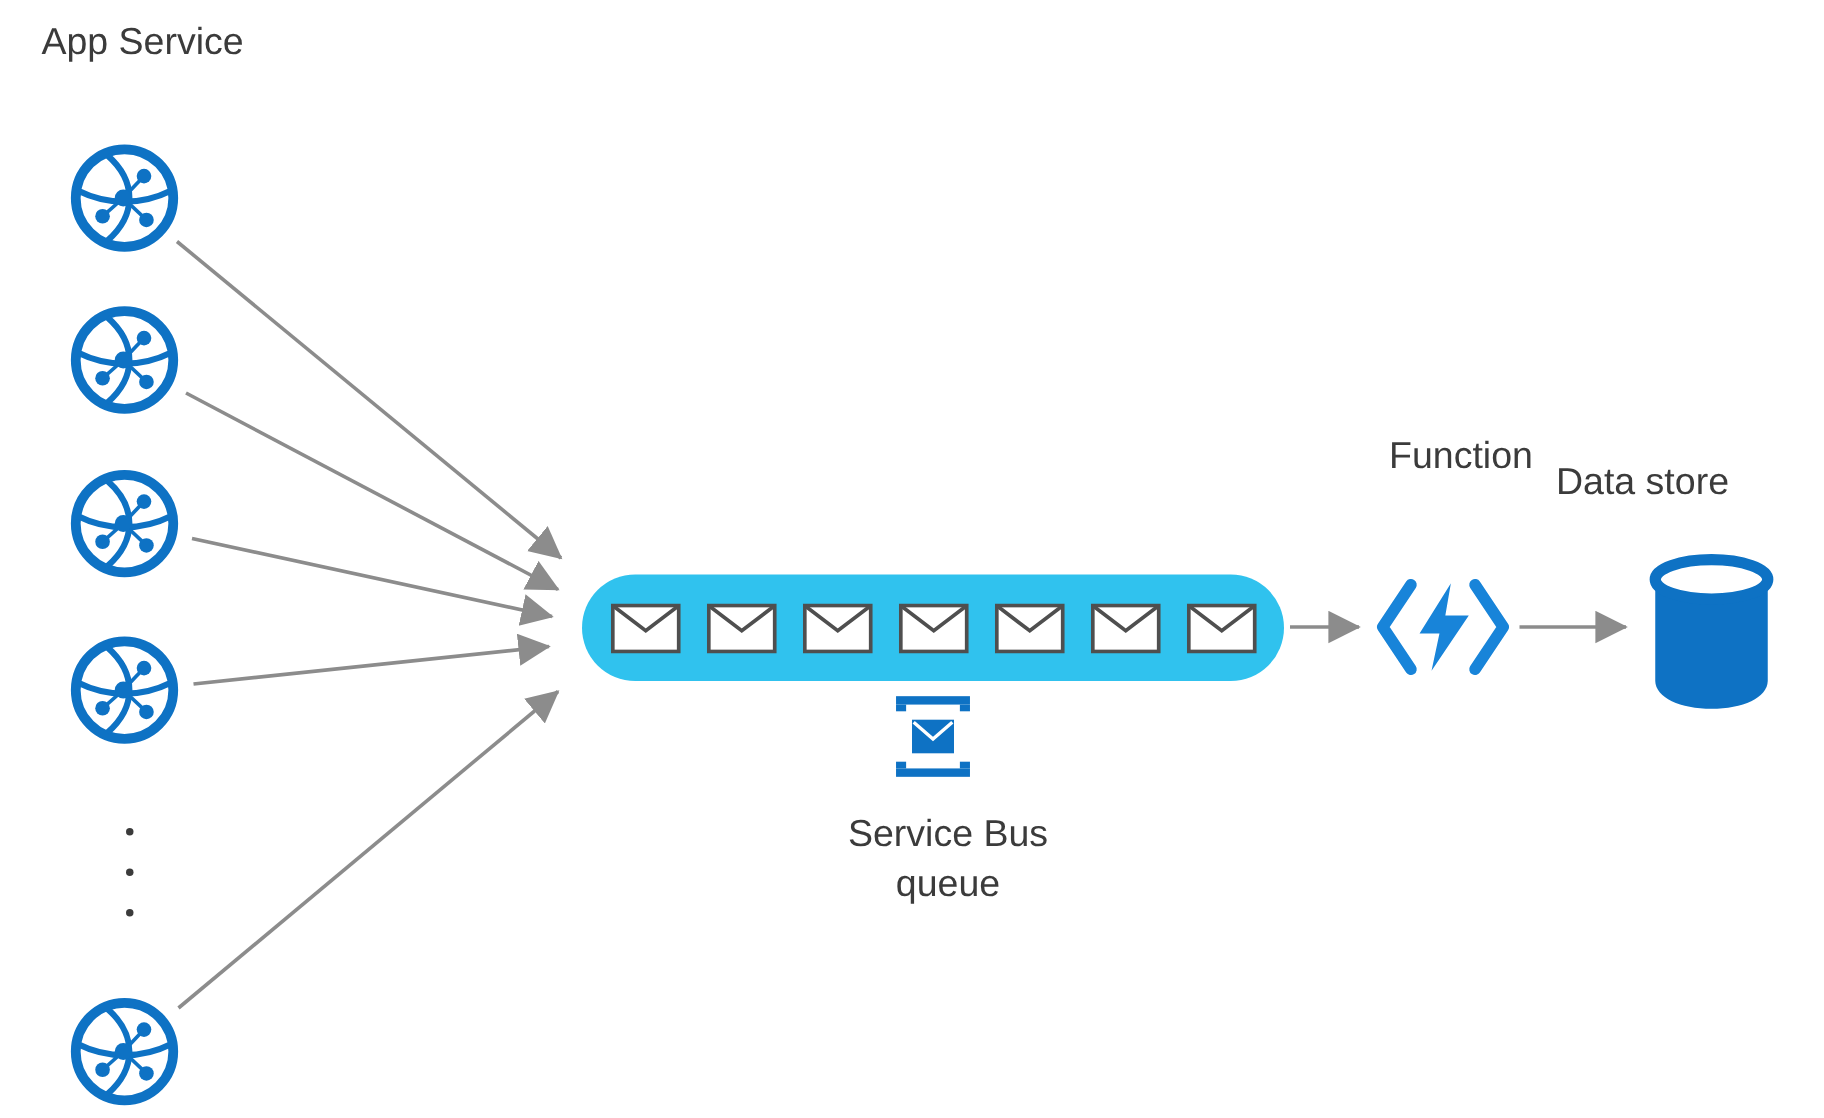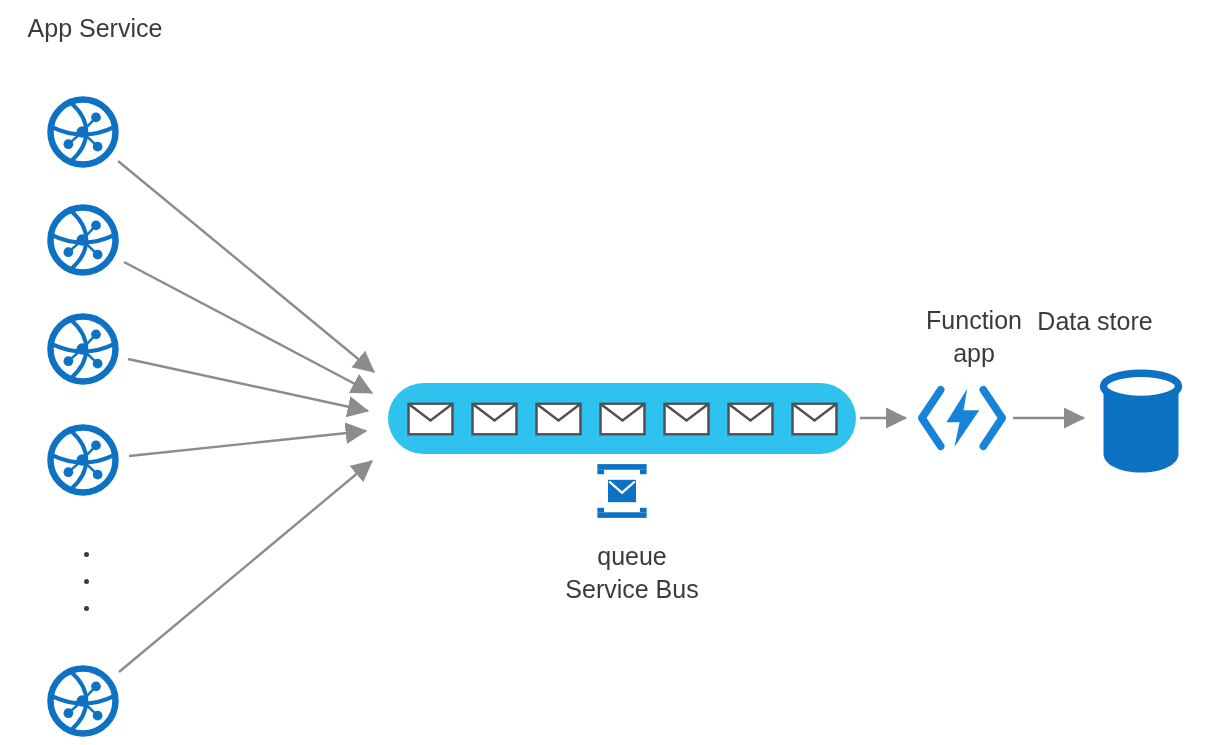--- a/index.html
+++ b/index.html
@@ -138,27 +138,26 @@
         <svg viewBox="0 0 46 33" class="envelope">
           <use href="#envelope"></use>
         </svg>
       </div>
   </div>
 
   <svg class="abs icon sb-icon" viewBox="0 0 100 100">
       <use href="#servicebus"></use>
     </svg>
   <div class="label" style="left:537px;top:540px;width:170px;">
+    <span>Service Bus</span>
     <span>queue</span>
-    <span>Service Bus</span>
   </div>
 
-  <div class="label" style="left:904px;top:304px;width:120px;">
+  <div class="label" style="left:904px;top:288px;width:120px;">
     <span>Function</span>
-    <span>app</span>
   </div>
   <svg class="abs icon fn-icon" viewBox="0 0 110 80">
       <use href="#functionapp"></use>
     </svg>
 
   <div class="label" style="left:1010px;top:305px;width:150px;">
     <span>Data store</span>
   </div>
   <svg class="abs icon db-icon" viewBox="0 0 96 116">
       <use href="#cylinder"></use>

